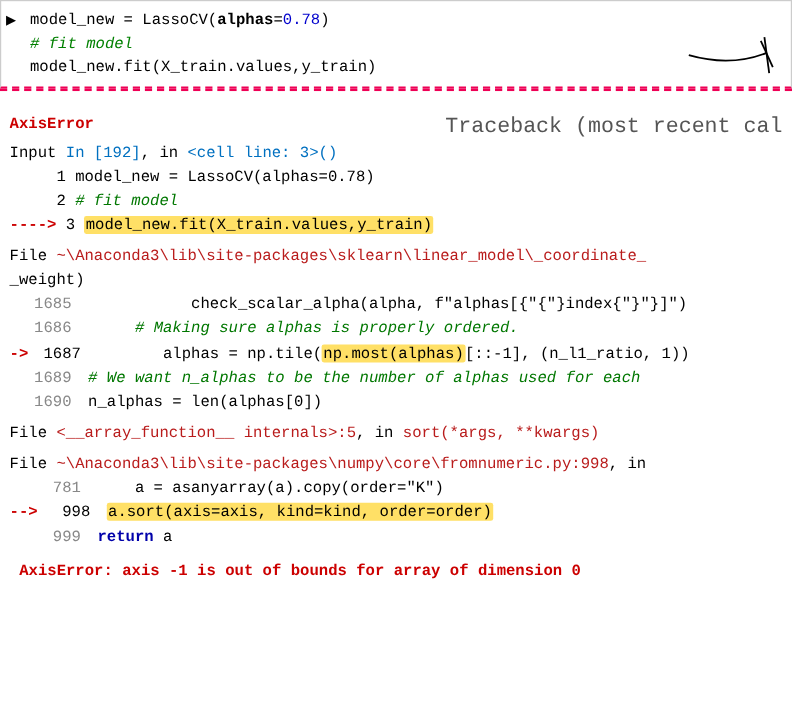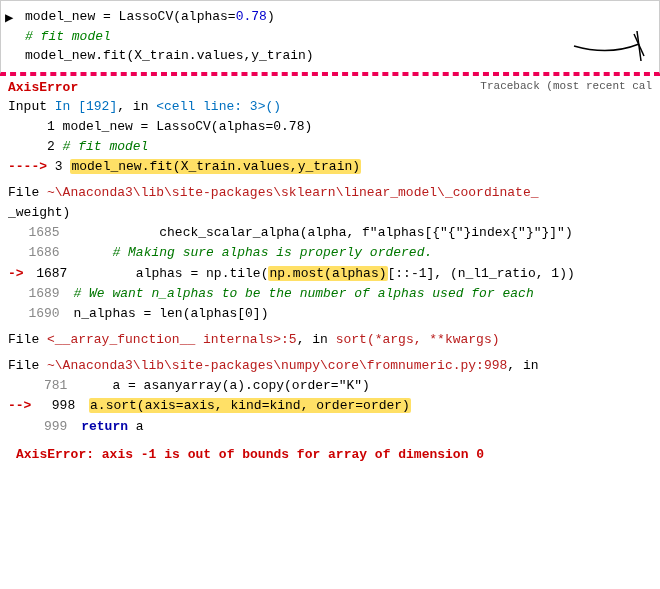--- a/index.html
+++ b/index.html
@@ -27,21 +27,21 @@
       color: #000;
       font-size: 14px;
     }
 
     .code-line {
       line-height: 1.5;
       white-space: pre;
       color: #000;
     }
     .kw-green { color: #008000; font-style: italic; }
-    .param-name { color: #000; }
+    .param-name { color: #000; font-weight: bold; }
     .param-val { color: #0000cd; }
 
     .handwriting {
       position: absolute;
       right: 10px;
       top: 25px;
       width: 80px;
       height: 50px;
     }
 
@@ -116,23 +116,23 @@
     <path d="M 68 5 L 72 35" stroke="#000" stroke-width="1.5" fill="none"></path>
 
     <path d="M 65 8 L 75 30" stroke="#000" stroke-width="1.5" fill="none"></path>
   </svg>
 </div>
 
 <hr class="dashed-sep">
 
 <div class="traceback-section">
 
-  <div style="overflow:hidden; margin-bottom:2px;">
+  <div style="overflow:hidden; margin-bottom:2px;margin-top:16px;">
     <span class="axis-error-header">AxisError</span>
-    <span style="float:right; color:#555; font-size:11px;">Traceback (most recent cal</span>
+    <span style="float:right; color:#555; font-size:18px;">Traceback (most recent cal</span>
   </div>
 
   <div class="tb-line">Input <span class="cell-ref">In [192]</span>, in <span class="cell-ref">&lt;cell line: 3&gt;()</span></div>
 
   <div class="tb-line">     1 model_new = LassoCV(alphas=0.78)</div>
   <div class="tb-line">     2 <span class="comment"># fit model</span></div>
   <div class="tb-line"><span class="tb-arrow">----&gt;</span> 3 <span class="highlight-yellow">model_new.fit(X_train.values,y_train)</span></div>
 
   <div class="section-gap"></div>
 

